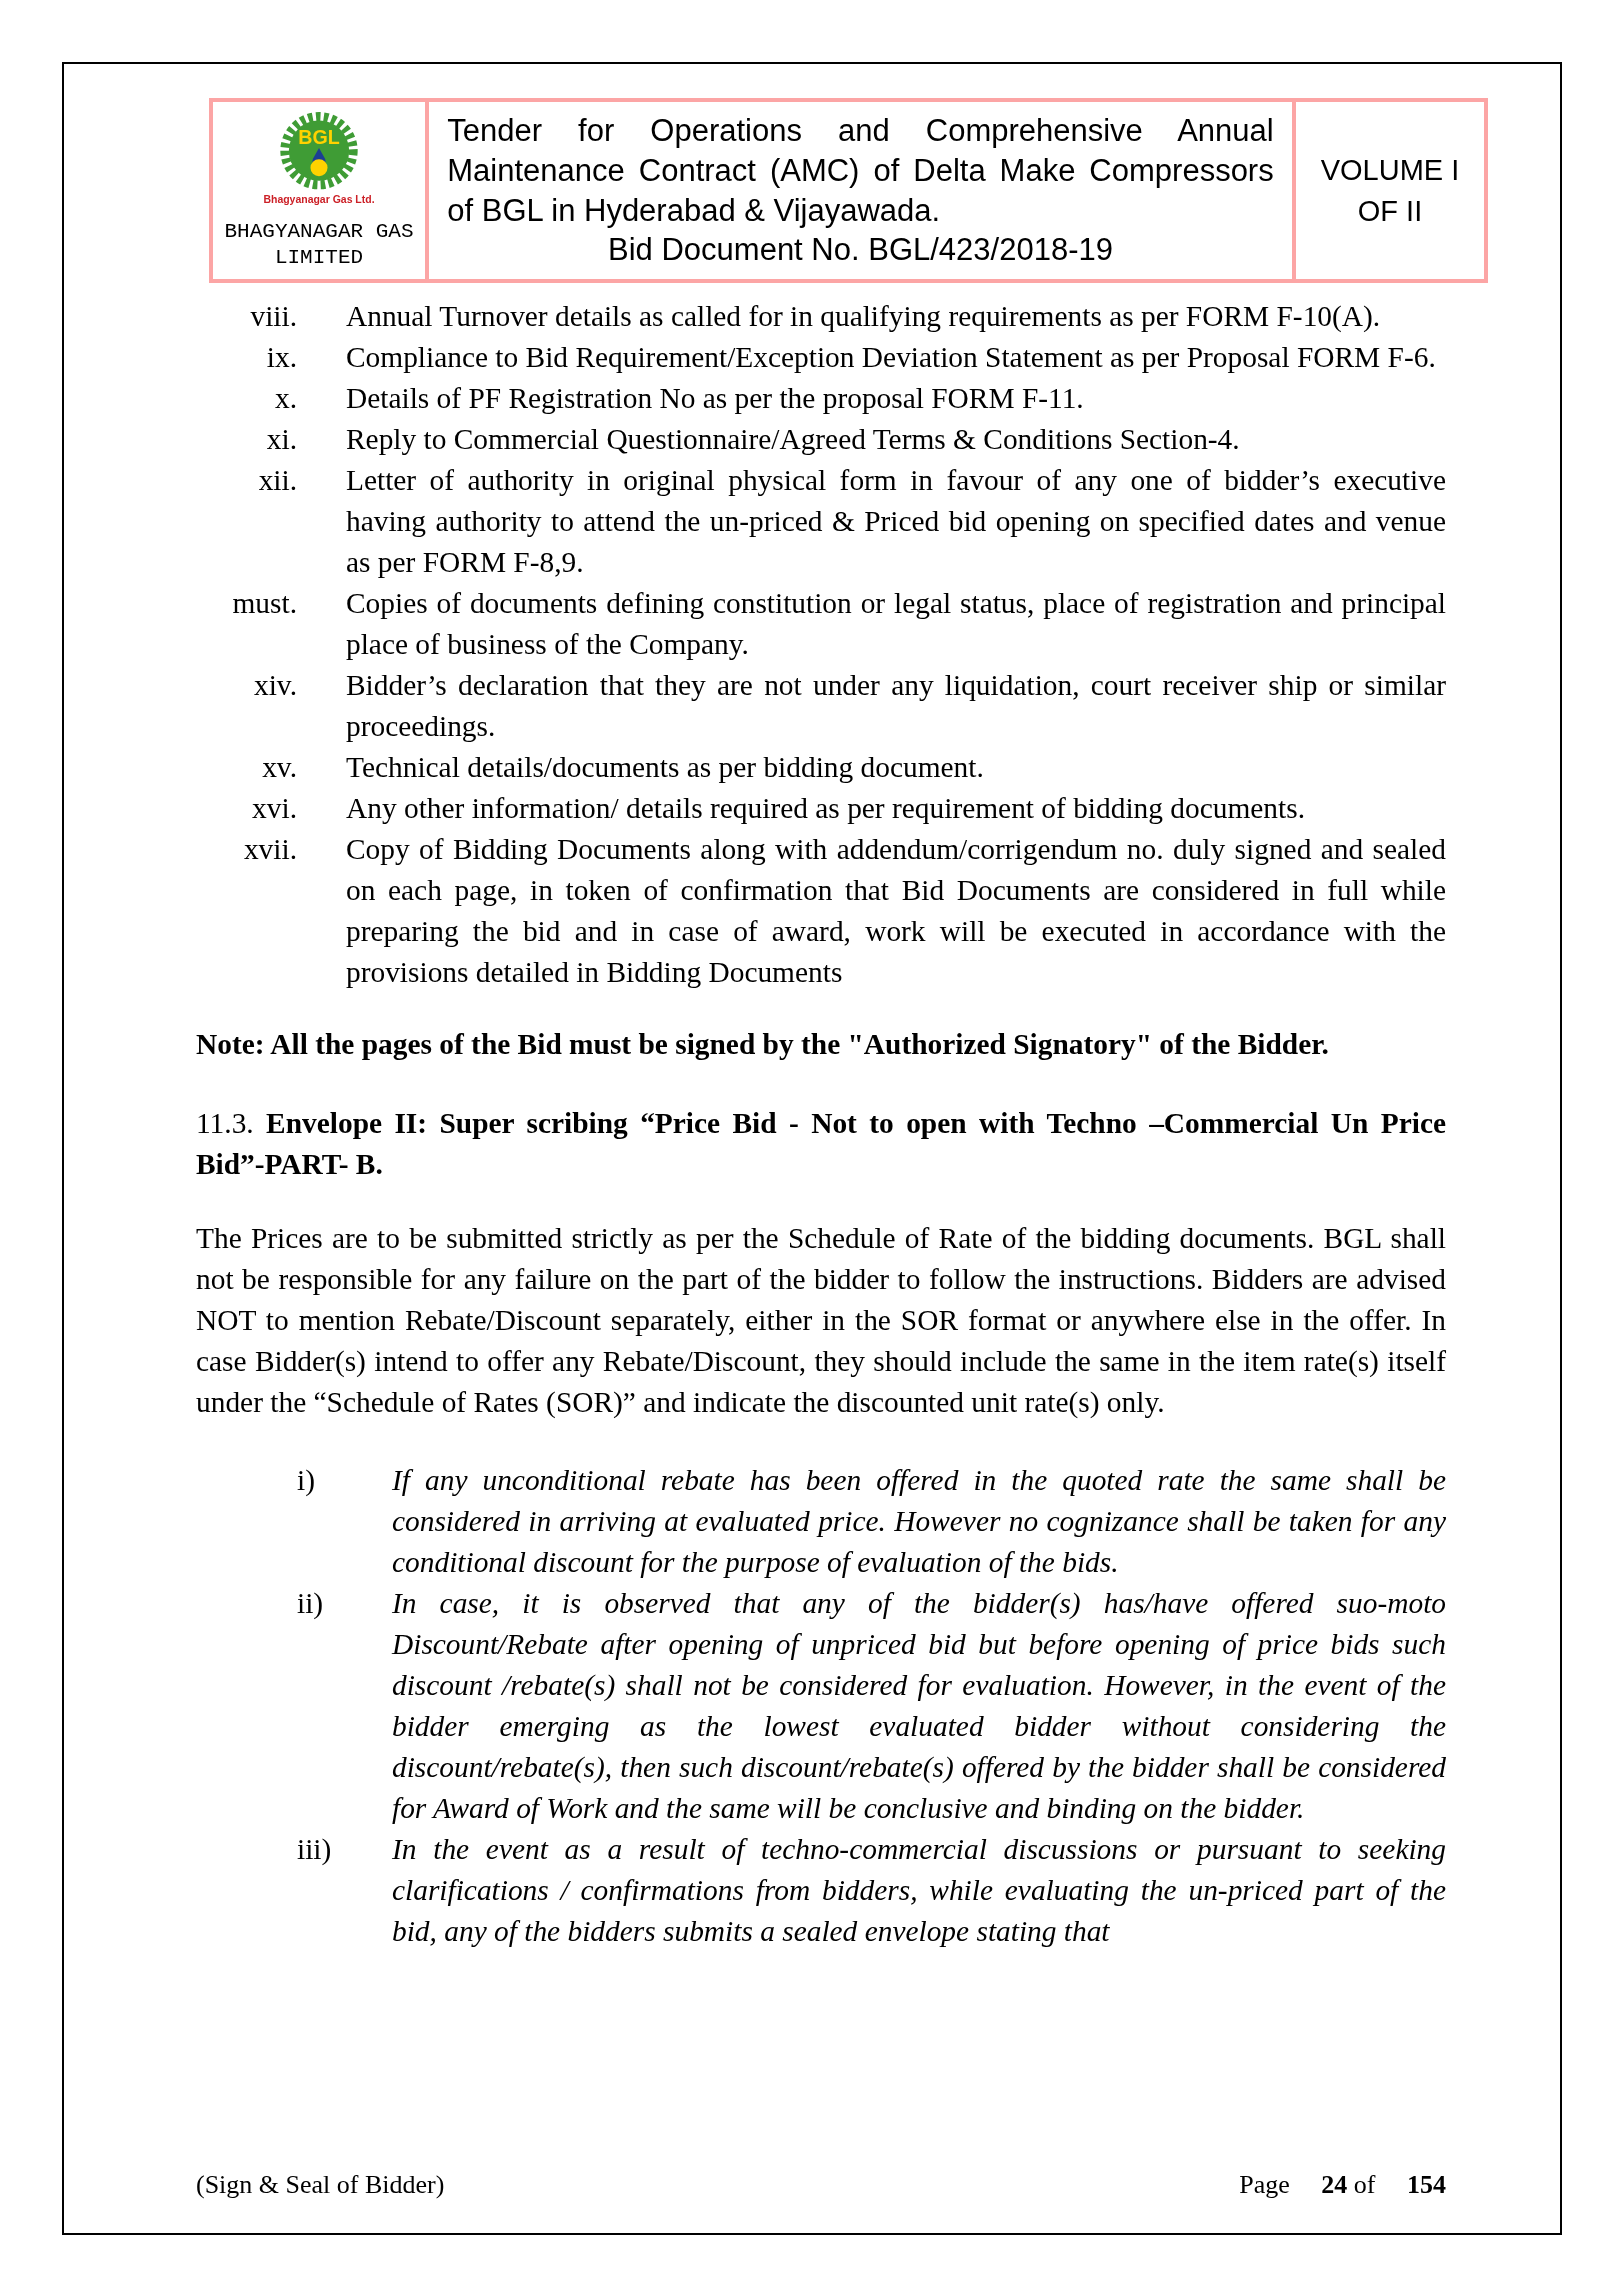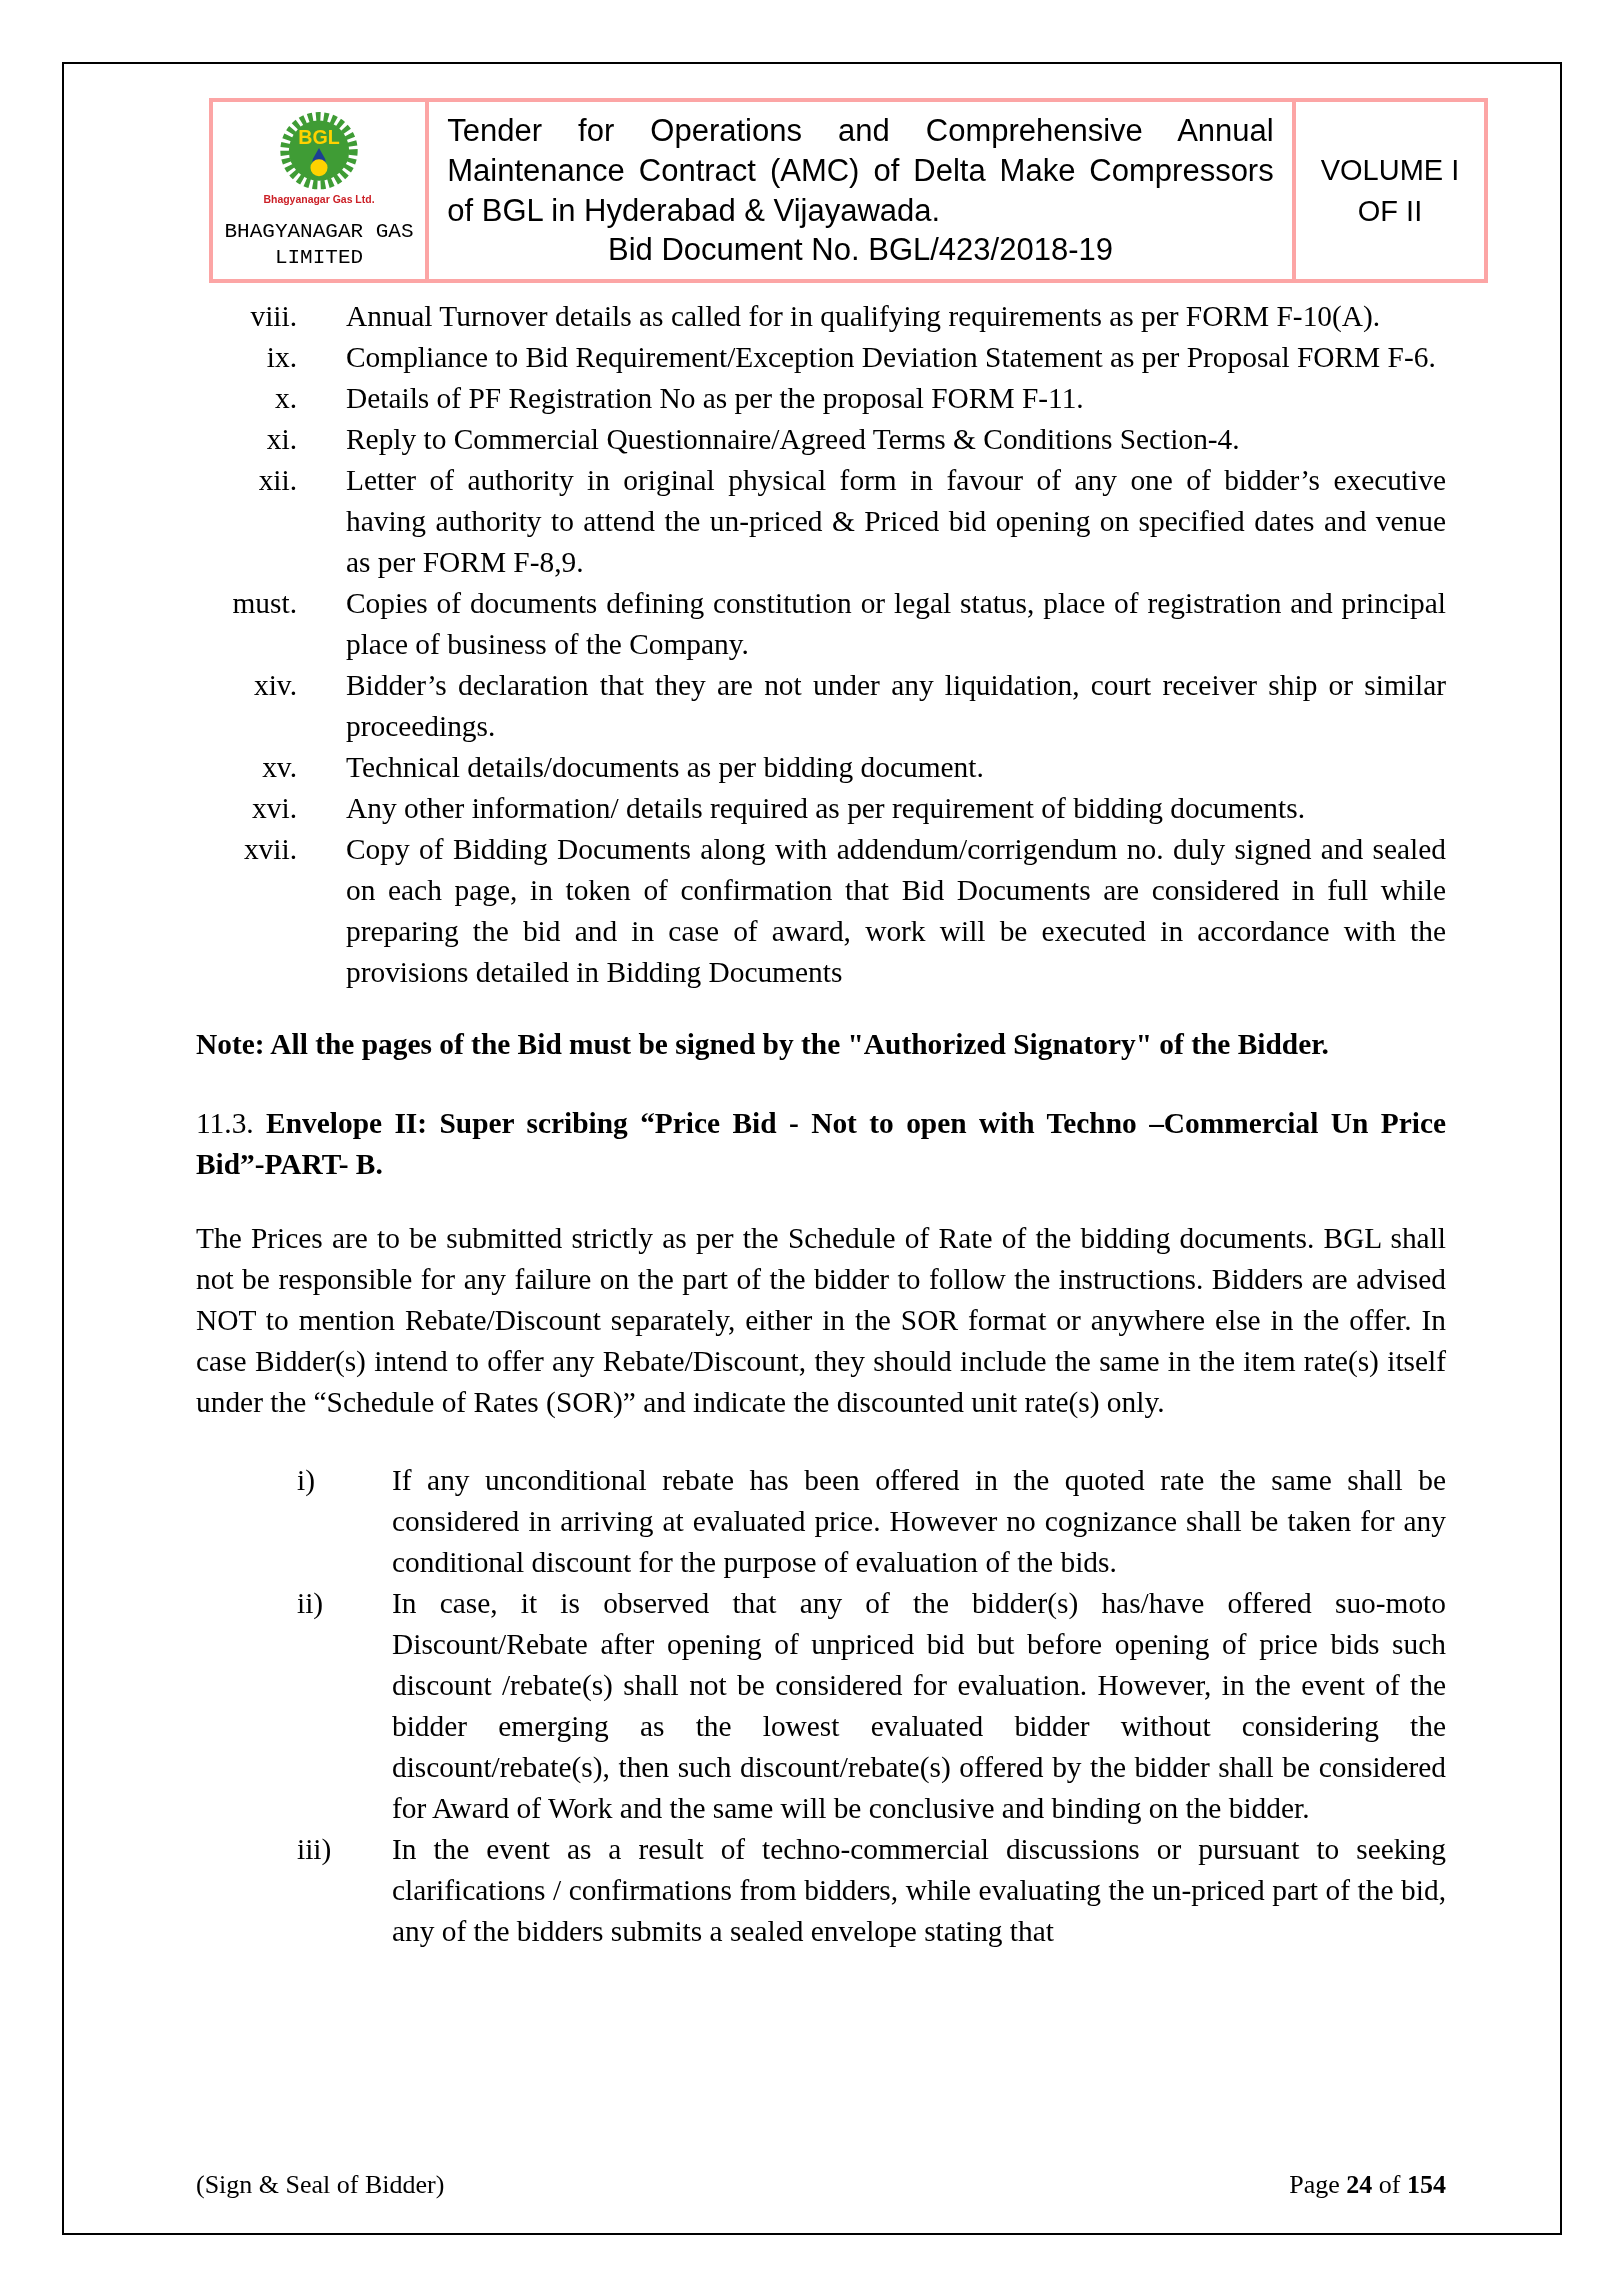--- a/index.html
+++ b/index.html
@@ -71,31 +71,31 @@
   .li1 { display: flex; }
   .li1 .num { flex: none; width: 101px; text-align: right; }
   .li1 .txt { flex: 1; margin-left: 49px; text-align: justify; }
   .note { margin: 31px 0 0 0; text-align: justify; font-weight: bold; }
   .section-heading { margin: 38px 0 0 0; text-align: justify; }
   .section-heading b { font-weight: bold; }
   .body-para { margin: 33px 0 0 0; text-align: justify; }
   .list2 { margin-top: 37px; }
   .li2 { display: flex; margin-left: 101px; }
   .li2 .num { flex: none; width: 95px; text-align: left; }
-  .li2 .txt { flex: 1; text-align: justify; }
+  .li2 .txt { flex: 1; text-align: justify; font-style: italic; }
   
   .footer {
     position: absolute;
     left: 196px; top: 2170px;
     width: 1250px;
     display: flex;
     justify-content: space-between;
     font-size: 26px;
   }
-  .footer b { font-weight: bold; }
+  .footer b { font-weight: bold; margin-left: 25px; }
 </style>
 </head>
 <body>
 
 <div class="page-border"></div>
 
 <table class="header">
   <tbody>
       <tr>
     <td class="cell-logo">

